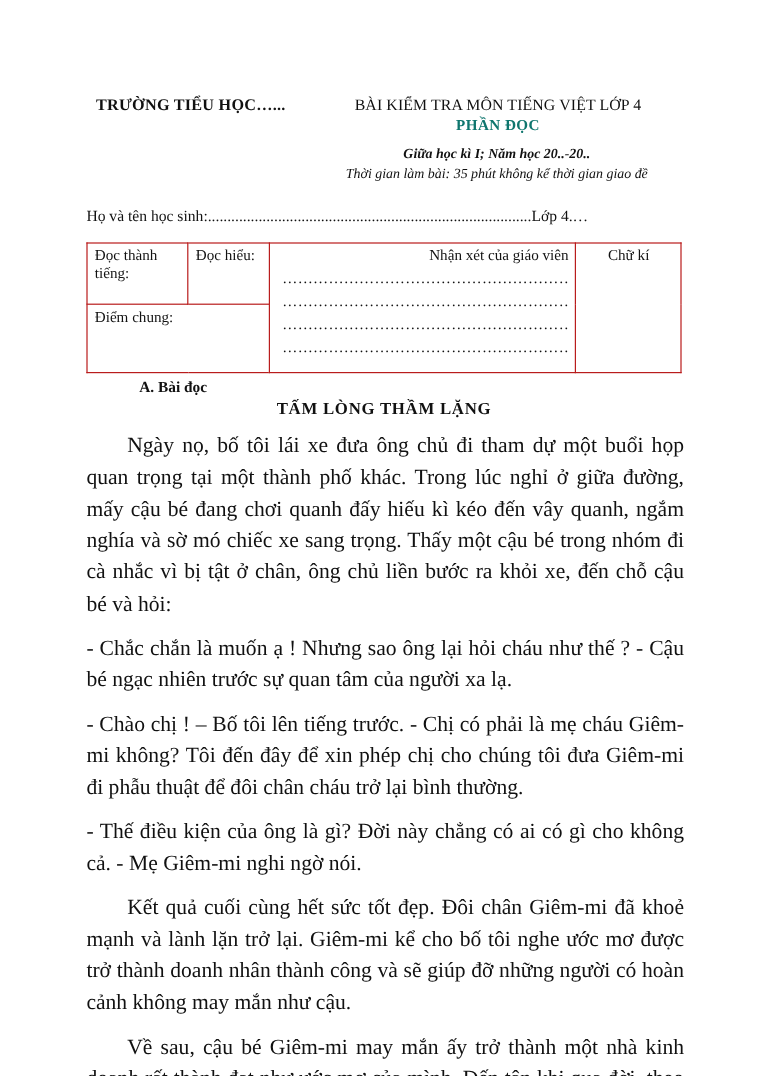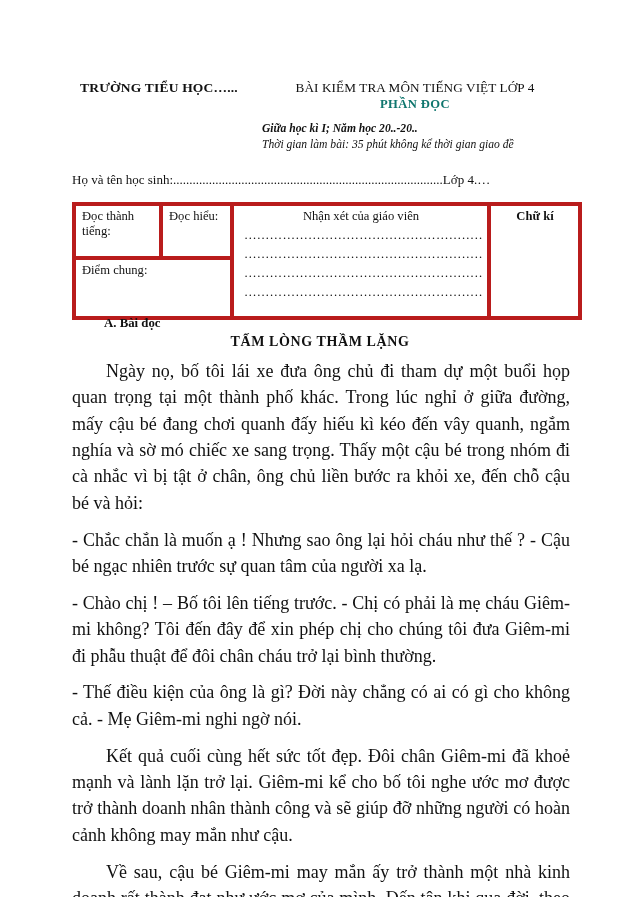--- a/index.html
+++ b/index.html
@@ -61,21 +61,21 @@
     margin-top: 1px;
     letter-spacing: 0.4px;
   }
   .exam-sub {
     margin-top: 9px;
     font-size: 11.6px;
     font-style: italic;
     font-weight: bold;
     line-height: 1.42;
     white-space: nowrap;
-    text-align: left;
+    text-align: center;
     padding-right: 2px;
   }
   .exam-sub .line2 {
     font-weight: normal;
   }
 
   
   .name-line {
     position: absolute;
     left: 72px;
@@ -90,48 +90,48 @@
   .score-table {
     position: absolute;
     left: 72px;
     top: 202px;
     width: 496px;
     border-collapse: collapse;
     table-layout: fixed;
     font-size: 12.6px;
   }
   .score-table td {
-    border: 4px solid #b91c1c;
+    border: 1px solid #b91c1c;
     vertical-align: top;
     padding: 3px 5px 3px 6px;
   }
   .cell-doc-thanh-tieng { width: 72px; height: 44px; text-align: left; }
   .cell-doc-hieu { width: 56px; }
   .cell-diem-chung { height: 50px; }
   .cell-nhanxet { width: 242px; padding-top: 3px; }
-  .cell-chuki { width: 76px; text-align: center; font-weight: bold; }
+  .cell-chuki { width: 76px; text-align: center; }
 
   .nx-title {
-    text-align: center;
+    text-align: right;
     font-size: 12.6px;
     margin-bottom: 2px;
   }
   .dotted-row {
     font-size: 12.6px;
     line-height: 1.52;
     letter-spacing: 0.2px;
     white-space: nowrap;
     overflow: hidden;
     padding-left: 4px;
   }
 
   
   .section-label {
     position: absolute;
-    left: 104px;
+    left: 116px;
     top: 316px;
     font-size: 12.8px;
     font-weight: bold;
   }
   .story-title {
     position: absolute;
     left: 72px;
     top: 334px;
     width: 496px;
     text-align: center;

